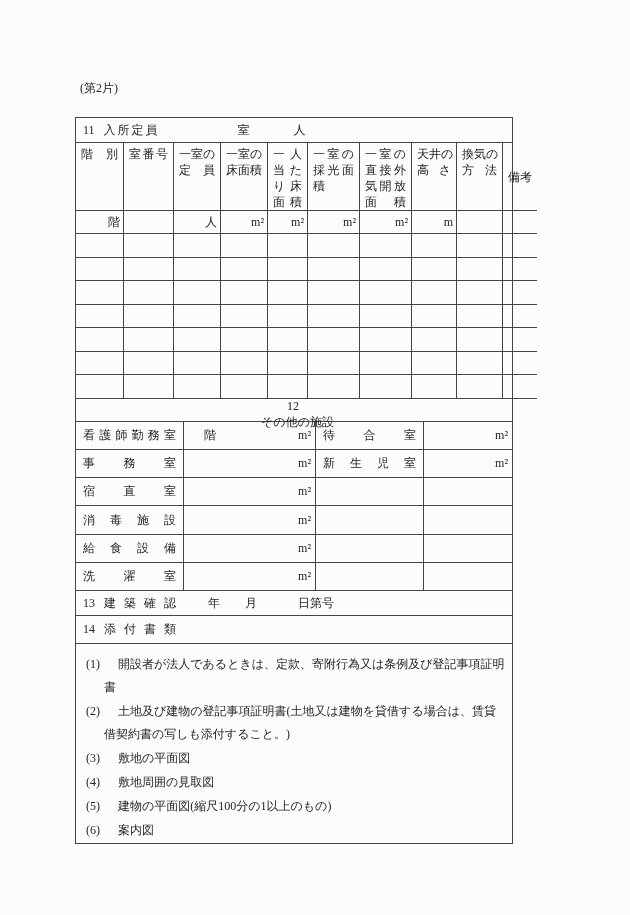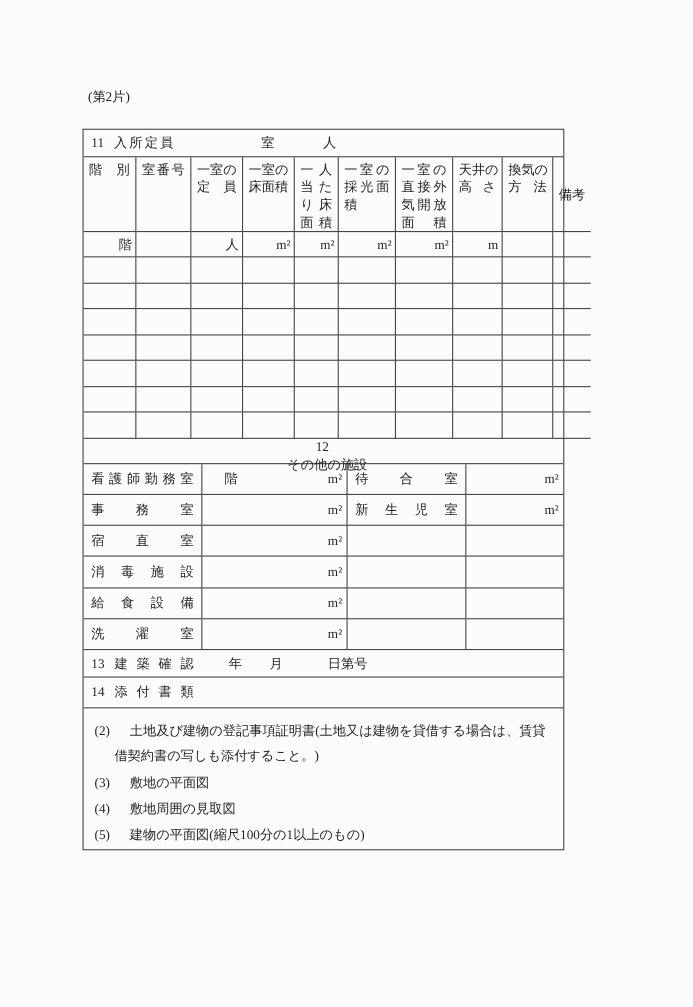--- a/index.html
+++ b/index.html
@@ -400,28 +400,34 @@
       <span class="field">号</span>
     </div>
 
     <div class="num-row row14">
       <span class="row-num">14</span>
       <span class="ls8">添付書類</span>
     </div>
 
     <div class="items">
       <div class="att-item">
+        <span class="num">(1)</span><span>開設者が法人であるときは、定款、寄附行為又は条例及び登記事項証明書</span>
+      </div>
+      <div class="att-item">
         <span class="num">(2)</span><span>土地及び建物の登記事項証明書(土地又は建物を貸借する場合は、賃貸借契約書の写しも添付すること。)</span>
       </div>
       <div class="att-item">
         <span class="num">(3)</span><span>敷地の平面図</span>
       </div>
       <div class="att-item">
         <span class="num">(4)</span><span>敷地周囲の見取図</span>
       </div>
       <div class="att-item">
         <span class="num">(5)</span><span>建物の平面図(縮尺100分の1以上のもの)</span>
       </div>
+      <div class="att-item">
+        <span class="num">(6)</span><span>案内図</span>
+      </div>
     </div>
 
   </div>
 
 </div>
 
 </body></html>

